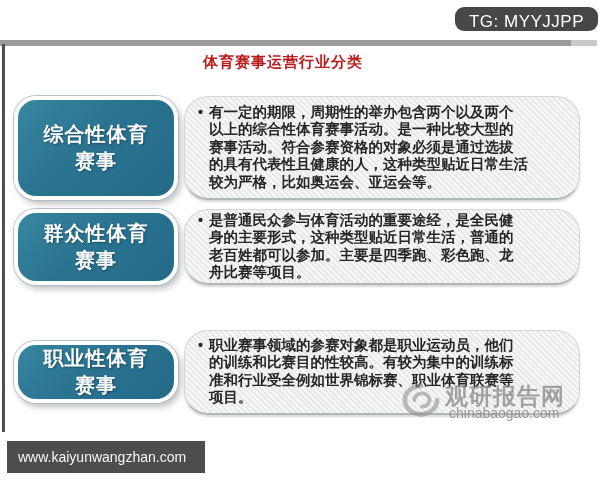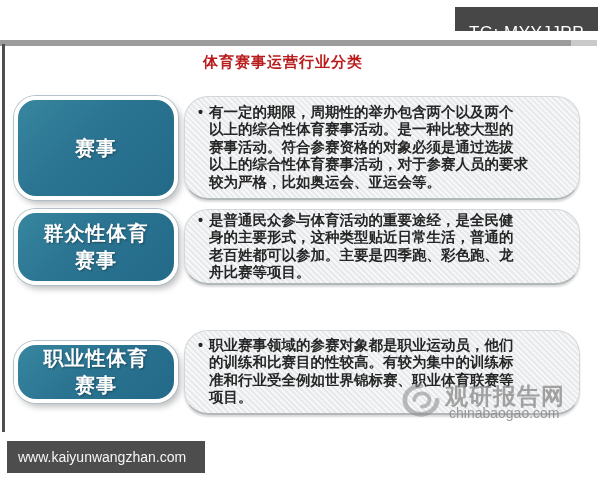--- a/index.html
+++ b/index.html
@@ -8,22 +8,23 @@
     position:relative;
     background:#ffffff;
     font-family:"Liberation Sans","DejaVu Sans",sans-serif;
     overflow:hidden;
   }
 
   
   .tg-badge {
     position:absolute; top:7px; right:2px; height:24px;
     background:#474747; color:#fff;
-    font-size:17px; line-height:30px; padding:11px 14px;
+    font-size:17px; line-height:30px; padding:0 14px;
     letter-spacing:0.5px;
+    border-radius:9px;
   }
 
   
   .top-bar {
     position:absolute; top:40px; left:0; width:597px; height:6px;
     background:#9c9c9c;
   }
   .top-bar::after {
     content:""; position:absolute; right:0; top:0; width:26px; height:6px;
     background:#c9c9c9;
@@ -101,27 +102,28 @@
 
 <div class="tg-badge">TG: MYYJJPP</div>
 
 <div class="top-bar"></div>
 <div class="left-line"></div>
 
 <div class="title">体育赛事运营行业分类</div>
 
 <div class="row row-1">
   <div class="label-box">
+    <div>综合性体育</div>
     <div>赛事</div>
   </div>
   <div class="content-box">
     <div class="tline"><span class="bullet">•</span><span>有一定的期限，周期性的举办包含两个以及两个</span></div>
     <div class="tline indent">以上的综合性体育赛事活动。是一种比较大型的</div>
     <div class="tline indent">赛事活动。符合参赛资格的对象必须是通过选拔</div>
-    <div class="tline indent">以上的综合性体育赛事活动，对于参赛人员的要求</div>
+    <div class="tline indent">的具有代表性且健康的人，这种类型贴近日常生活</div>
     <div class="tline indent">较为严格，比如奥运会、亚运会等。</div>
   </div>
 </div>
 
 <div class="row row-2">
   <div class="label-box">
     <div>群众性体育</div>
     <div>赛事</div>
   </div>
   <div class="content-box">

